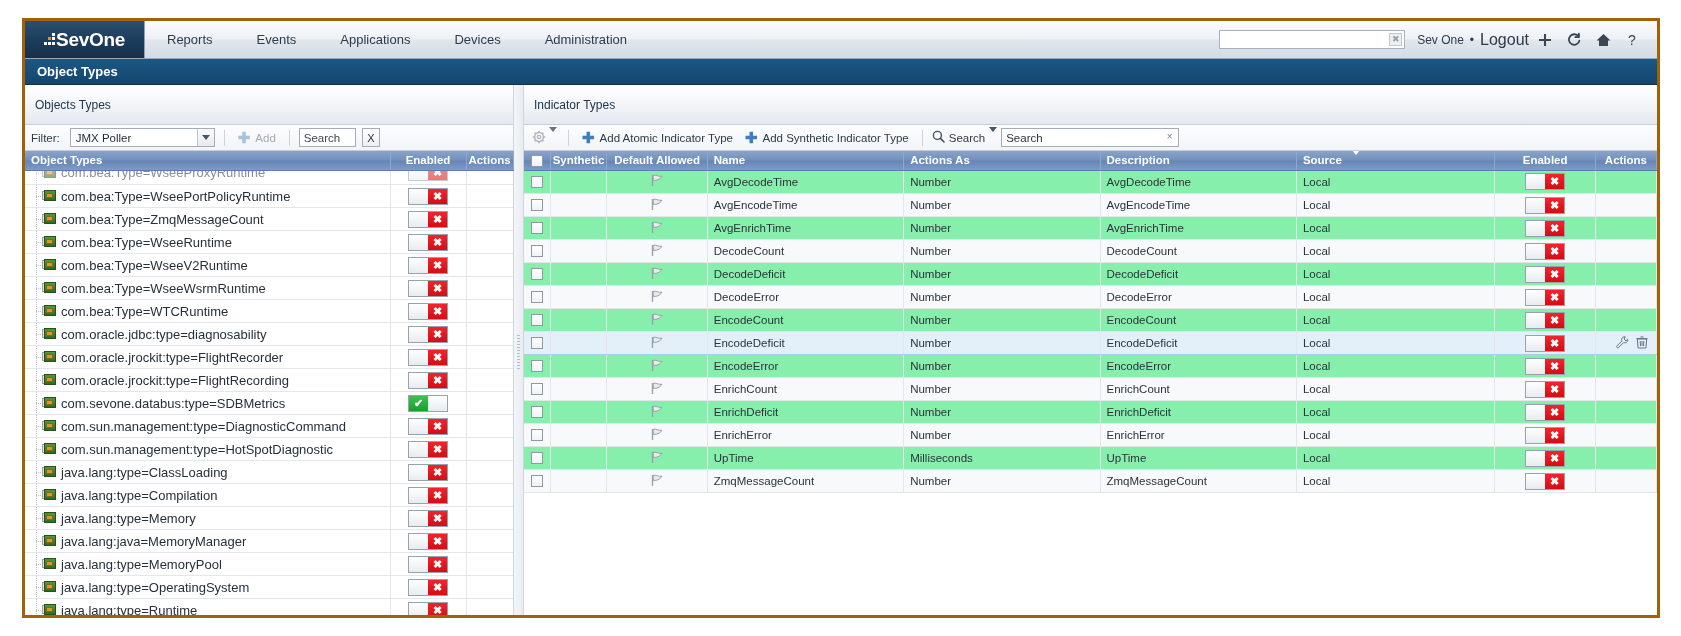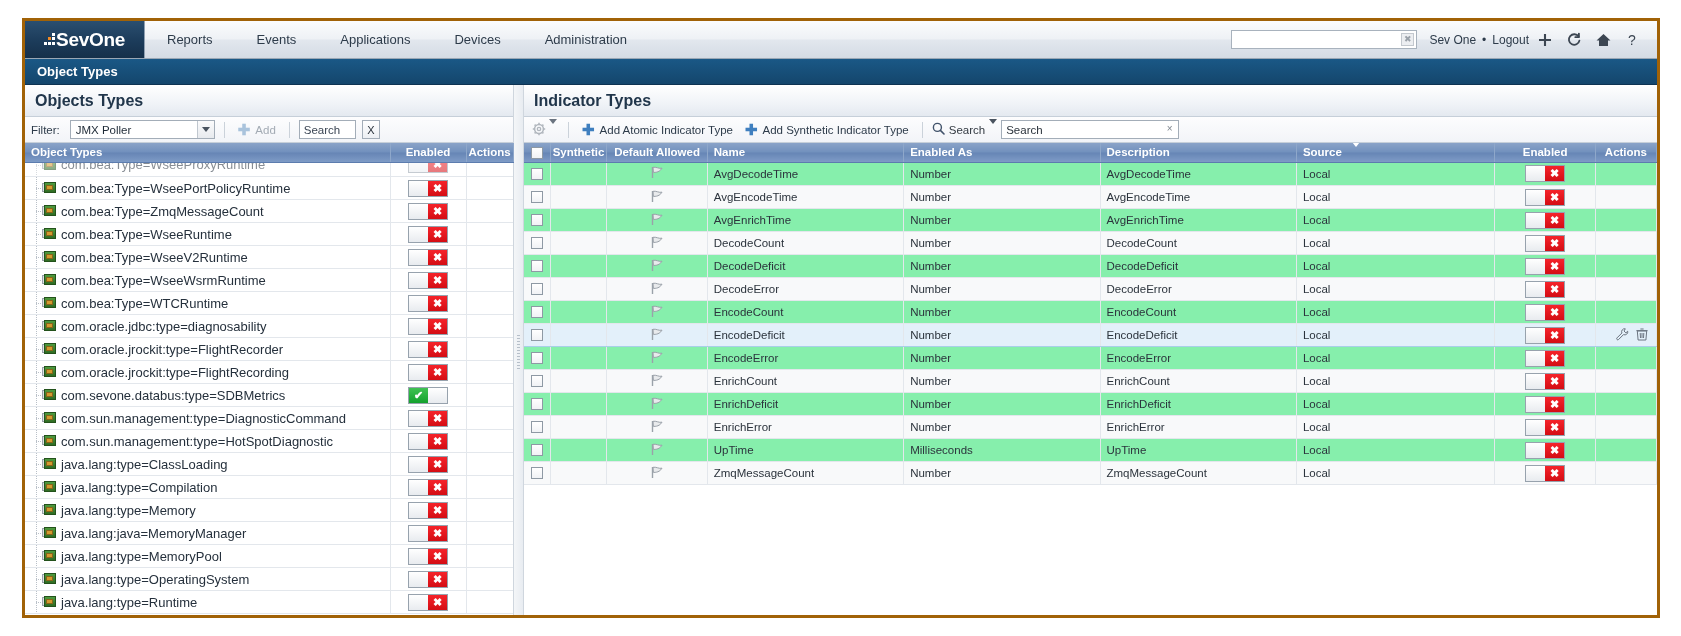--- a/index.html
+++ b/index.html
@@ -90,21 +90,21 @@
     position: absolute; right: 2px; top: 2px;
     width: 13px; height: 13px;
     border: 1px solid #c3c8ce;
     background: #eceef1;
     color: #9aa1a9;
     font-size: 9px; line-height: 11px; text-align: center;
     cursor: pointer;
   }
   .user-label { font-size: 12px; color: #2d3b4a; }
   .dotsep { font-size: 12px; color: #2d3b4a; margin: 0 6px; }
-  .logout { font-size: 12px; color: #2d3b4a; cursor: pointer; }
+  .logout { font-size: 16px; color: #2d3b4a; cursor: pointer; }
   .icbtn {
     width: 26px; height: 26px;
     display: flex; align-items: center; justify-content: center;
     cursor: pointer;
     color: #3c4652;
     margin-left: 3px;
   }
   .icbtn svg { display: block; }
 
   
@@ -145,27 +145,27 @@
     margin-top: -17px;
     background: repeating-linear-gradient(to bottom, #b6bfc9 0 1px, transparent 1px 3px);
   }
   .pane-right {
     flex: 1;
     display: flex; flex-direction: column;
     background: #86efac;
   }
 
   .panel-head {
-    height: 32px;
+    height: 40px;
     background: linear-gradient(to bottom, #ffffff 0%, #f0f3f7 60%, #e4e9f0 100%);
     border-bottom: 1px solid #c6cfd9;
     display: flex; align-items: center;
     padding-left: 10px;
-    font-size: 16px;
-    font-weight: bold;
+    font-size: 12px;
+    font-weight: normal;
     color: #21364b;
   }
 
   .toolbar {
     height: 26px;
     background: linear-gradient(to bottom, #fdfdfe 0%, #f2f4f8 100%);
     border-bottom: 1px solid #c6cfd9;
     display: flex; align-items: center;
     padding: 0 6px;
     gap: 4px;
@@ -914,21 +914,21 @@
           <col style="width:182px">
             <col style="width:92px">
             <col style="width:56px">
         </colgroup>
         <tbody>
             <tr class="thead-row">
           <th class="center"><span class="chk"></span></th>
           <th class="center">Synthetic</th>
           <th class="center">Default Allowed</th>
           <th>Name</th>
-          <th>Enabled As</th>
+          <th>Actions As</th>
           <th>Description</th>
           <th>
             <span>Source</span>
             <span style="margin-left:7px;display:inline-block;vertical-align:middle">
               <i class="tri-dn" style="border-top-color:#ffffff"></i>
             </span>
           </th>
           <th class="center">Enabled</th>
           <th class="center">Actions</th>
         </tr>

